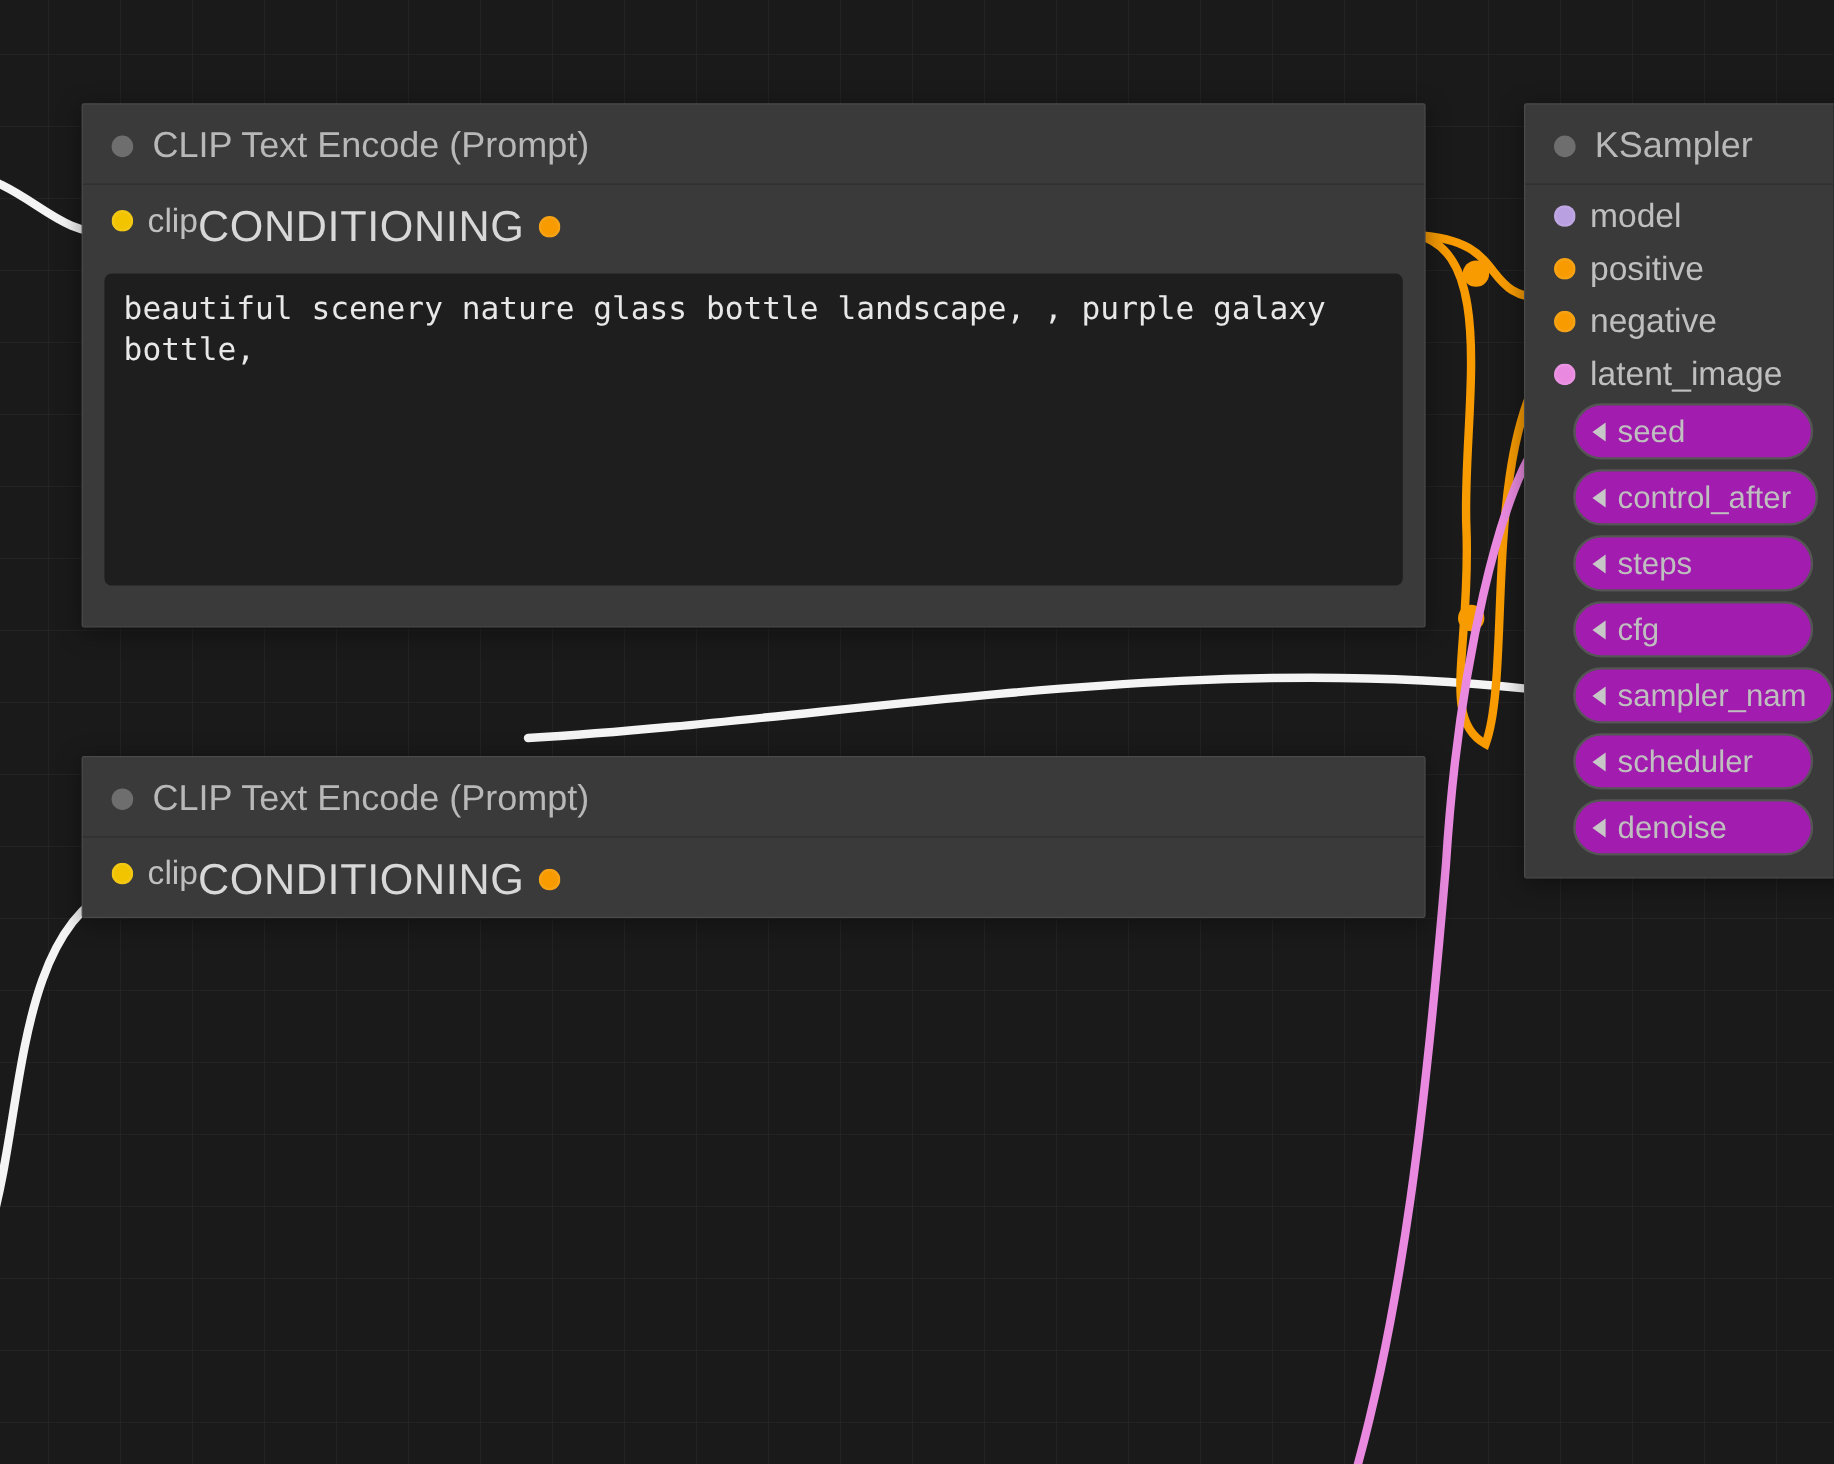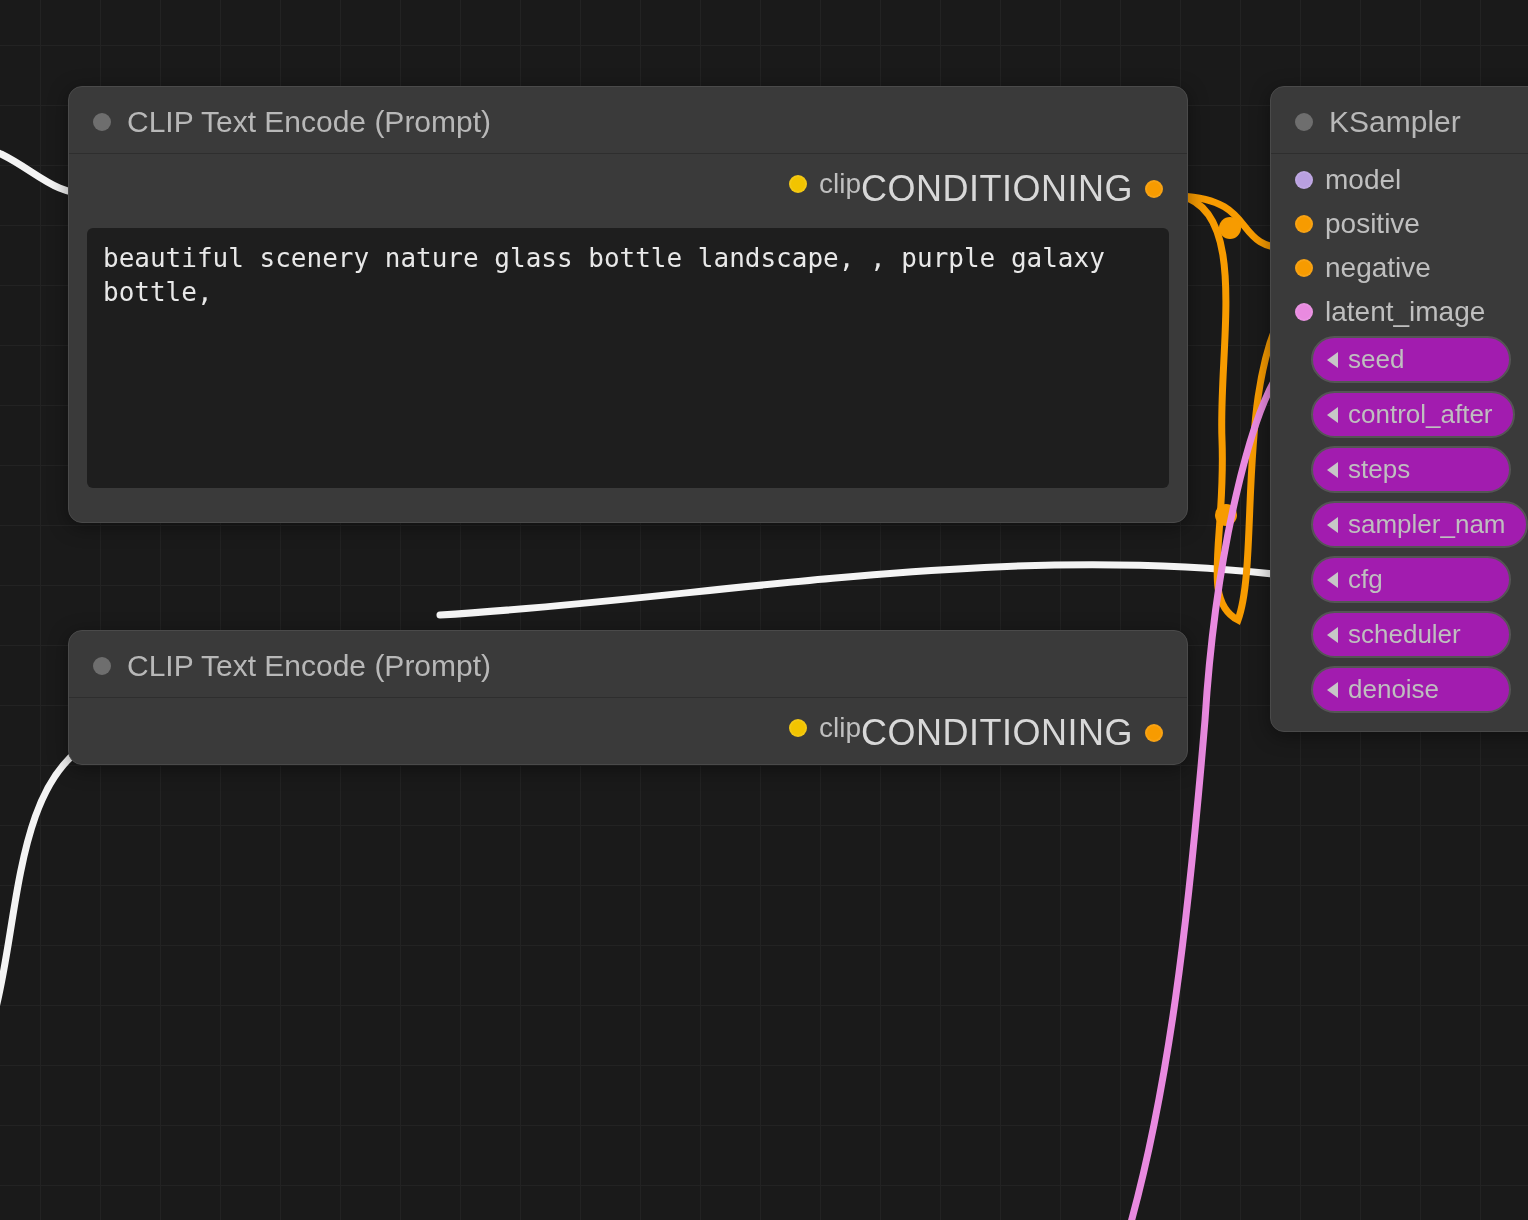--- a/index.html
+++ b/index.html
@@ -24,42 +24,42 @@
   position: absolute;
   inset: 0;
   width: 1528px;
   height: 1220px;
   pointer-events: none;
 }
 .node {
   position: absolute;
   background: #3a3a3a;
   border: 1px solid #4a4a4a;
-  border-radius: 14px;
+  border-radius: 2px;
   box-shadow: 0 4px 20px rgba(0,0,0,0.4);
 }
 .node-header {
   display: flex;
   align-items: center;
   gap: 16px;
   padding: 18px 24px 14px 24px;
   border-bottom: 1px solid #2e2e2e;
 }
 .node-header-dot {
   width: 18px; height: 18px; border-radius: 50%;
   background: #6e6e6e;
 }
 .node-title {
   color: #b8b8b8;
   font-size: 30px;
   font-weight: 400;
 }
 .ports-row {
   display: flex;
-  justify-content: flex-end;
+  justify-content: flex-start;
   align-items: flex-start;
   padding: 14px 24px 10px 24px;
 }
 .port {
   display: flex;
   align-items: center;
   gap: 12px;
 }
 .port-right { flex-direction: row-reverse; }
 .port-dot {
@@ -225,28 +225,28 @@
     <div class="param-pill">
       <span class="param-arrow"></span>
       <span class="param-label">control_after</span>
     </div>
     <div class="param-pill">
       <span class="param-arrow"></span>
       <span class="param-label">steps</span>
     </div>
     <div class="param-pill">
       <span class="param-arrow"></span>
+      <span class="param-label">cfg</span>
+    </div>
+    <div class="param-pill">
+      <span class="param-arrow"></span>
       <span class="param-label">sampler_nam</span>
     </div>
     <div class="param-pill">
       <span class="param-arrow"></span>
-      <span class="param-label">cfg</span>
-    </div>
-    <div class="param-pill">
-      <span class="param-arrow"></span>
       <span class="param-label">scheduler</span>
     </div>
     <div class="param-pill">
       <span class="param-arrow"></span>
       <span class="param-label">denoise</span>
     </div>
   </div>
 </div>
 
 </body></html>

